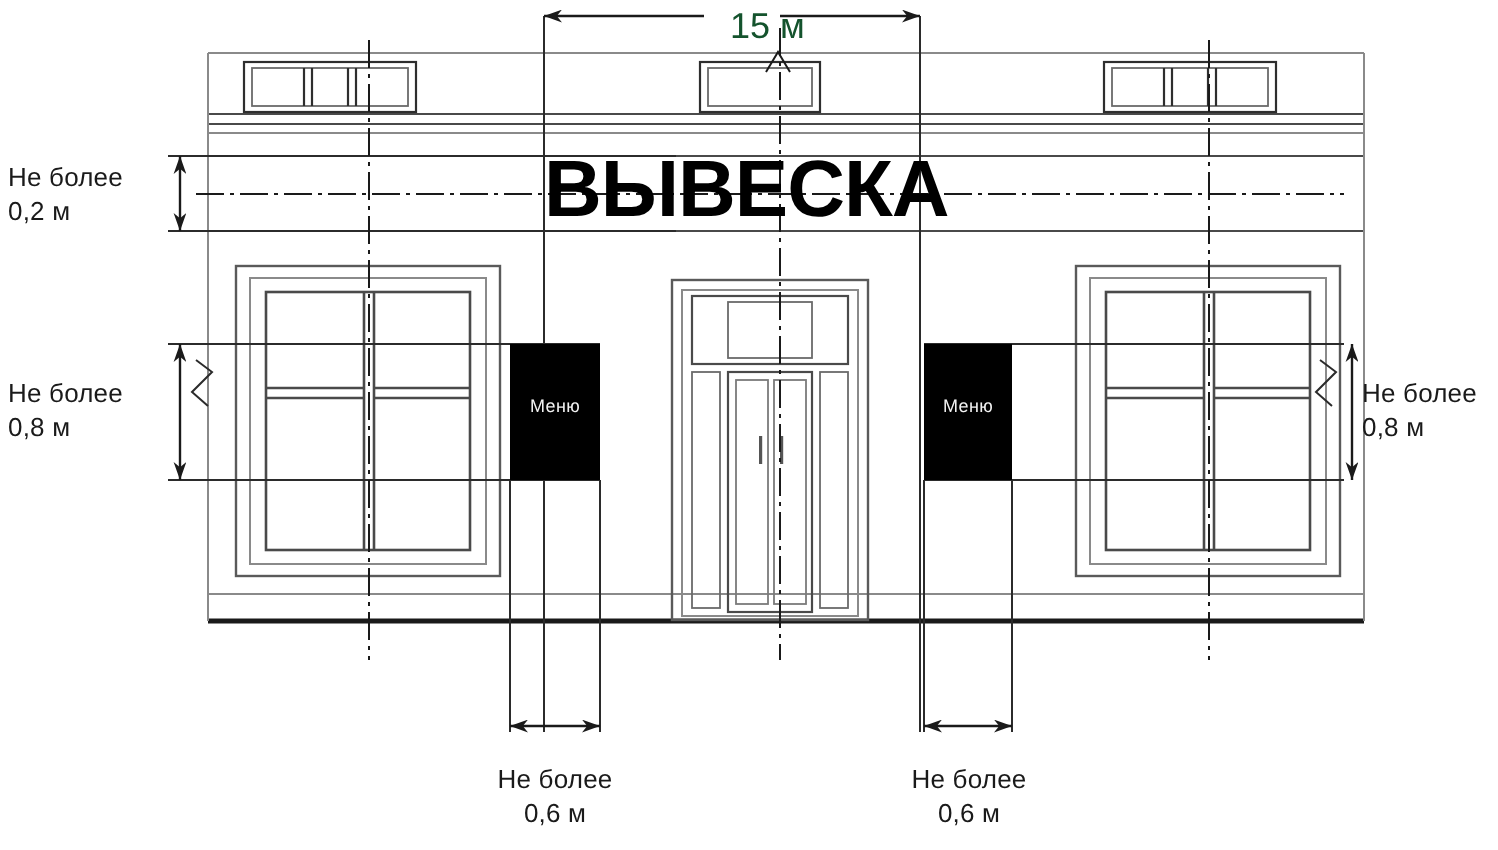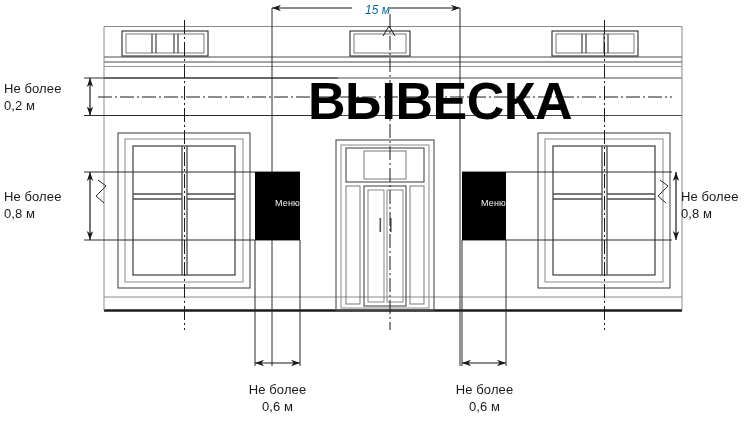--- a/index.html
+++ b/index.html
@@ -32,48 +32,46 @@
     white-space: nowrap;
     letter-spacing: 0.1px;
   }
   .dim-label.center {
     text-align: center;
   }
   .signboard-text {
     position: absolute;
     font-family: "Liberation Sans", sans-serif;
     font-weight: bold;
-    font-size: 52px;
+    font-size: 40px;
     letter-spacing: -0.5px;
     color: #000000;
     white-space: nowrap;
     line-height: 1;
-    padding-left: 36px;
   }
   .menu-box {
     position: absolute;
     background: #000000;
   }
   .menu-box span {
     position: absolute;
     left: 0;
     right: 0;
-    text-align: right;
+    text-align: center;
     color: #f2f2f2;
     font-family: "Liberation Sans", sans-serif;
     font-size: 9px;
     letter-spacing: 0.2px;
   }
   .top-dim-label {
     position: absolute;
     font-family: "Liberation Sans", sans-serif;
-    font-size: 12px;
-    color: #0369a1;
+    font-size: 18px;
+    color: #14532d;
     white-space: nowrap;
-    font-style: italic;
   }
 </style>
 </head>
 <body>
 
 <div id="canvas">
 
   <svg width="749" height="425" viewBox="0 0 749 425">
     <defs>
       <marker id="arrHead" markerWidth="10" markerHeight="10" refX="9" refY="3.2" orient="auto" markerUnits="userSpaceOnUse">

